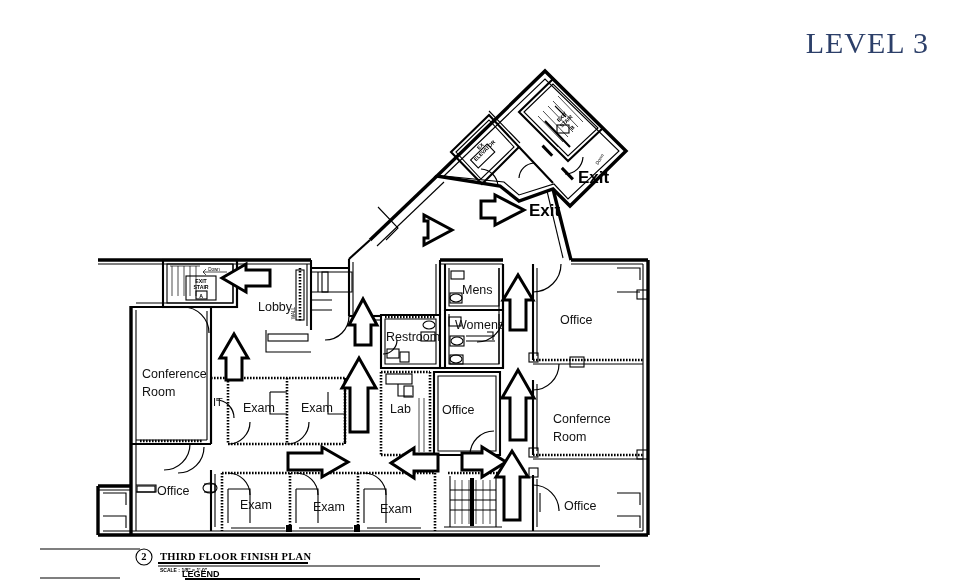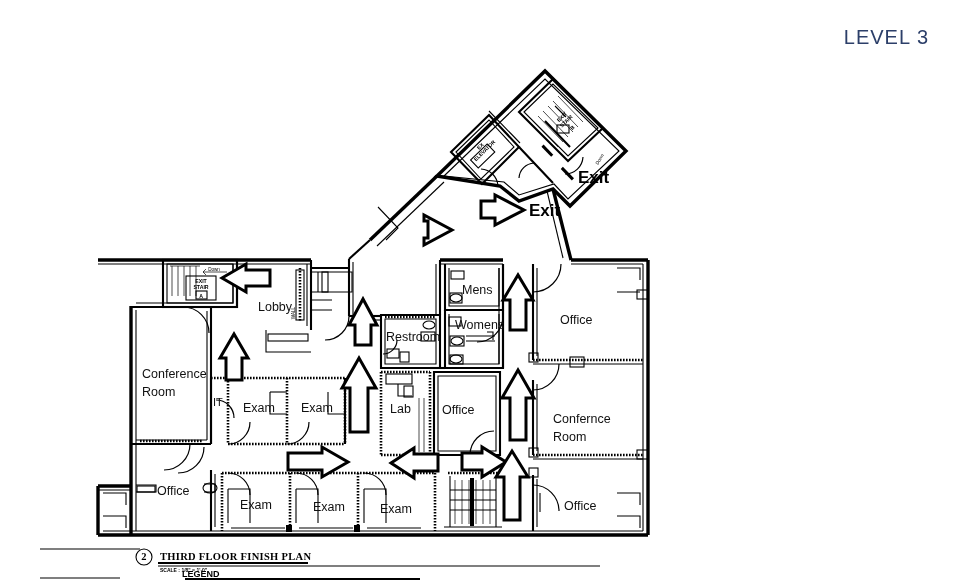--- a/index.html
+++ b/index.html
@@ -7,22 +7,22 @@
     width:953px;height:588px;
     background:#ffffff;
     font-family:"Liberation Sans", sans-serif;
     overflow:hidden;
     position:relative;
   }
   #stage{position:absolute;inset:0;}
   #level-title{
     position:absolute;
     right:24px;top:26px;
-    font-family:Liberation Sans, sans-serif;
-    font-size:20px;
+    font-family:Liberation Serif, serif;
+    font-size:30px;
     letter-spacing:1px;
     color:#2b3f६6;
     color:#2c3f69;
     font-weight:400;
   }
   svg{position:absolute;left:0;top:0;}
   .rmlabel{
     font-family:"Liberation Sans", sans-serif;
     font-size:12.5px;
     fill:#111;

